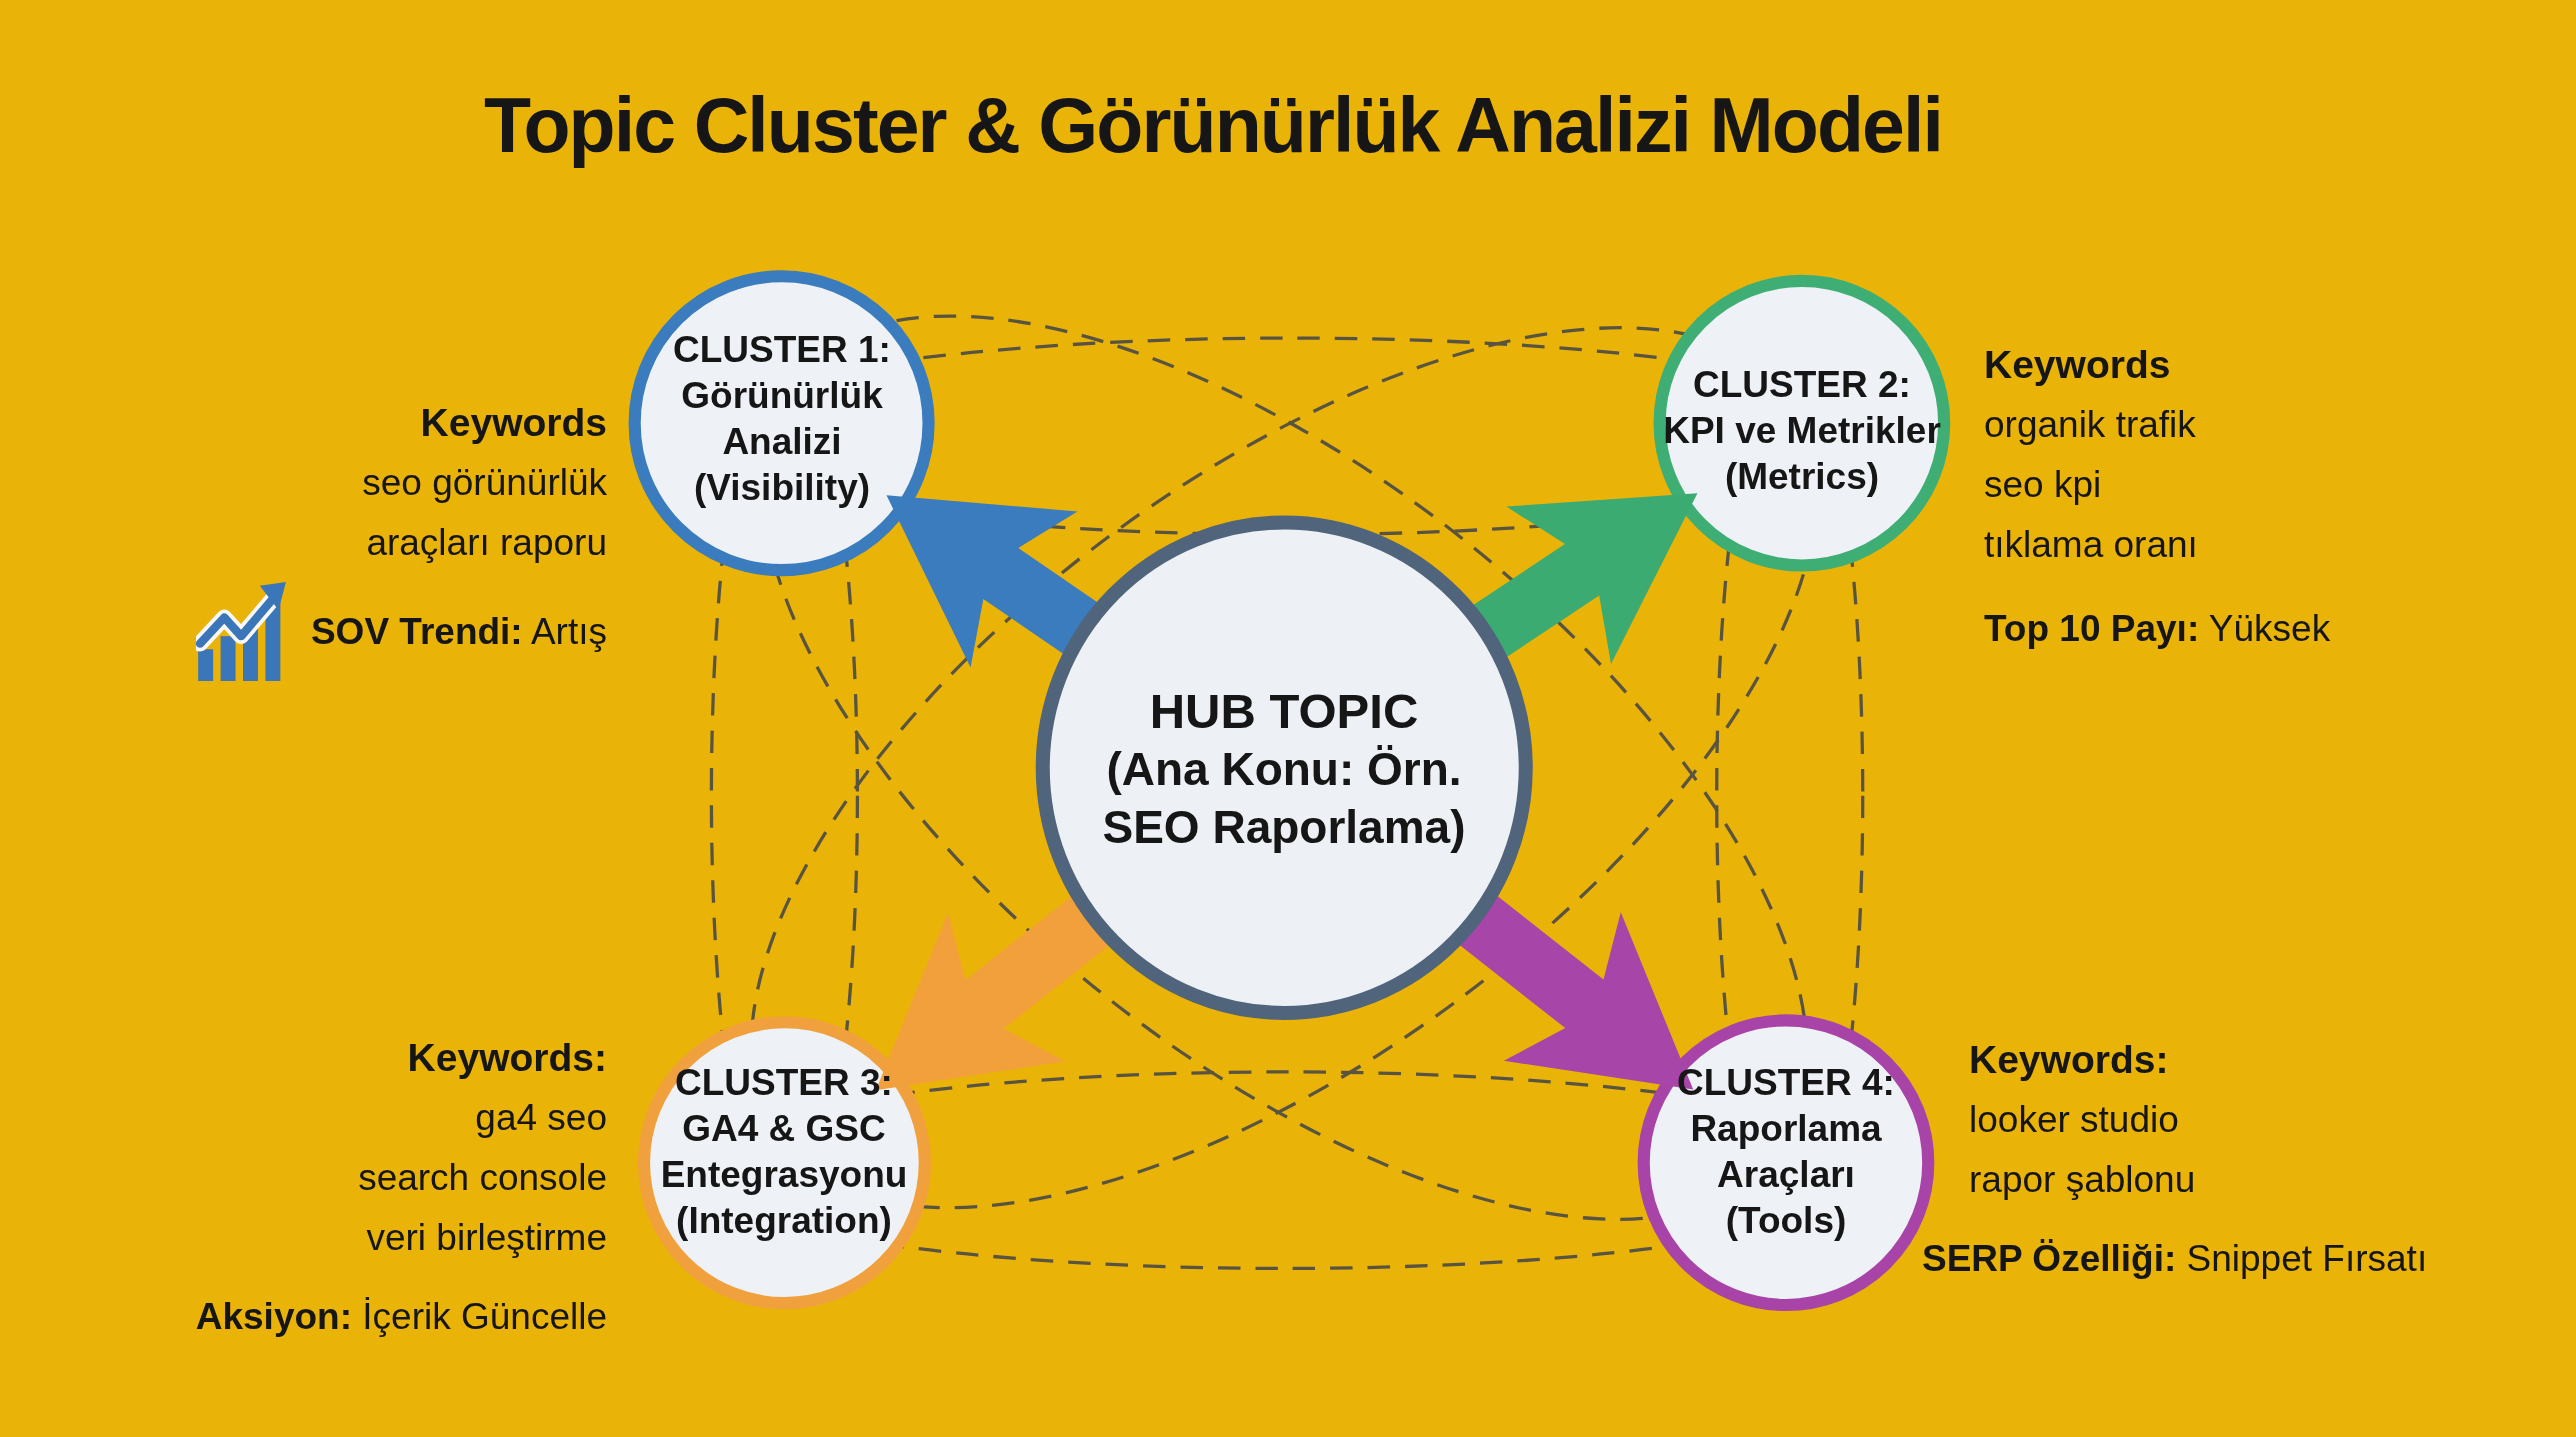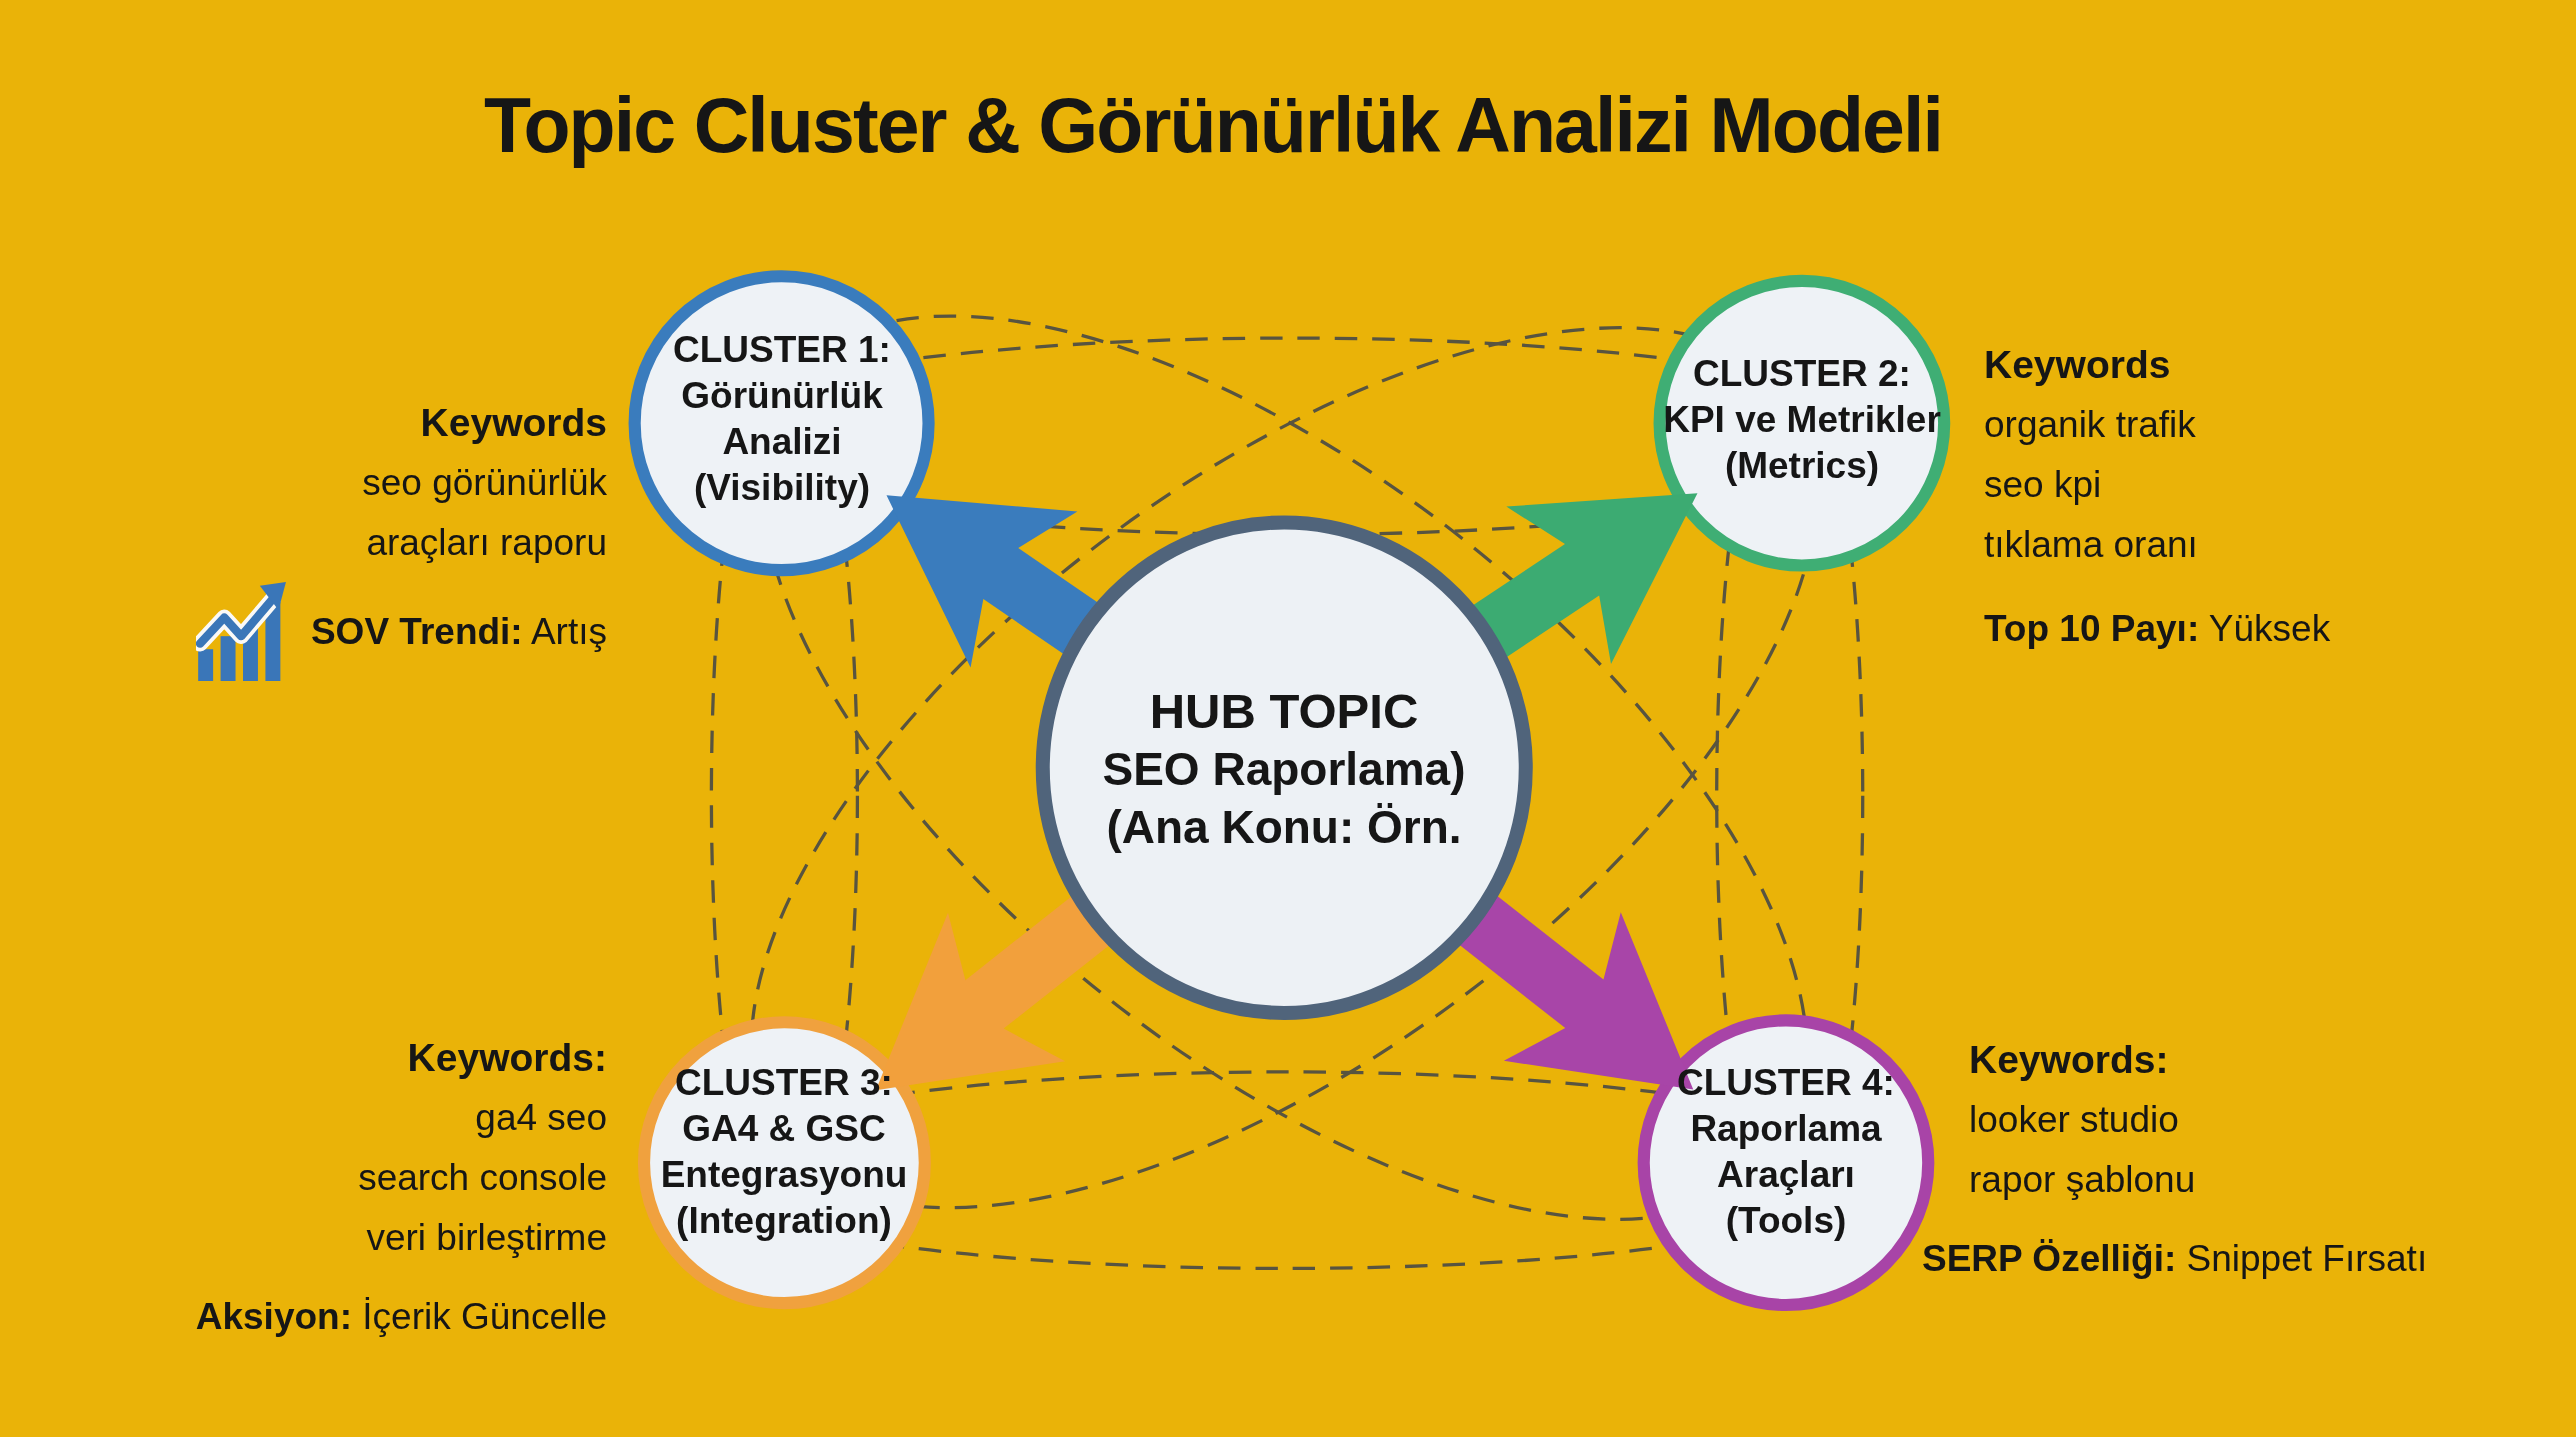--- a/index.html
+++ b/index.html
@@ -69,31 +69,31 @@
 
     <g fill="#edf1f5">
       <ellipse cx="1372" cy="820" rx="258" ry="262" stroke-width="15" stroke="#50647b"></ellipse>
     </g>
   </svg>
 
   <div class="title">Topic Cluster &amp; Görünürlük Analizi Modeli</div>
 
   <div class="hub-label">
     <div class="l1">HUB TOPIC</div>
+    <div>(Ana Konu: Örn.</div>
     <div>SEO Raporlama)</div>
-    <div>(Ana Konu: Örn.</div>
   </div>
 
   <div class="node-label" style="left:782px;top:423px;">
     <div>CLUSTER 1:</div>
     <div>Görünürlük</div>
     <div>Analizi</div>
     <div>(Visibility)</div>
   </div>
-  <div class="node-label" style="left:1802px;top:423px;">
+  <div class="node-label" style="left:1802px;top:434px;">
     <div>CLUSTER 2:</div>
     <div>KPI ve Metrikler</div>
     <div>(Metrics)</div>
   </div>
   <div class="node-label" style="left:784px;top:1156px;">
     <div>CLUSTER 3:</div>
     <div>GA4 &amp; GSC</div>
     <div>Entegrasyonu</div>
     <div>(Integration)</div>
   </div>

